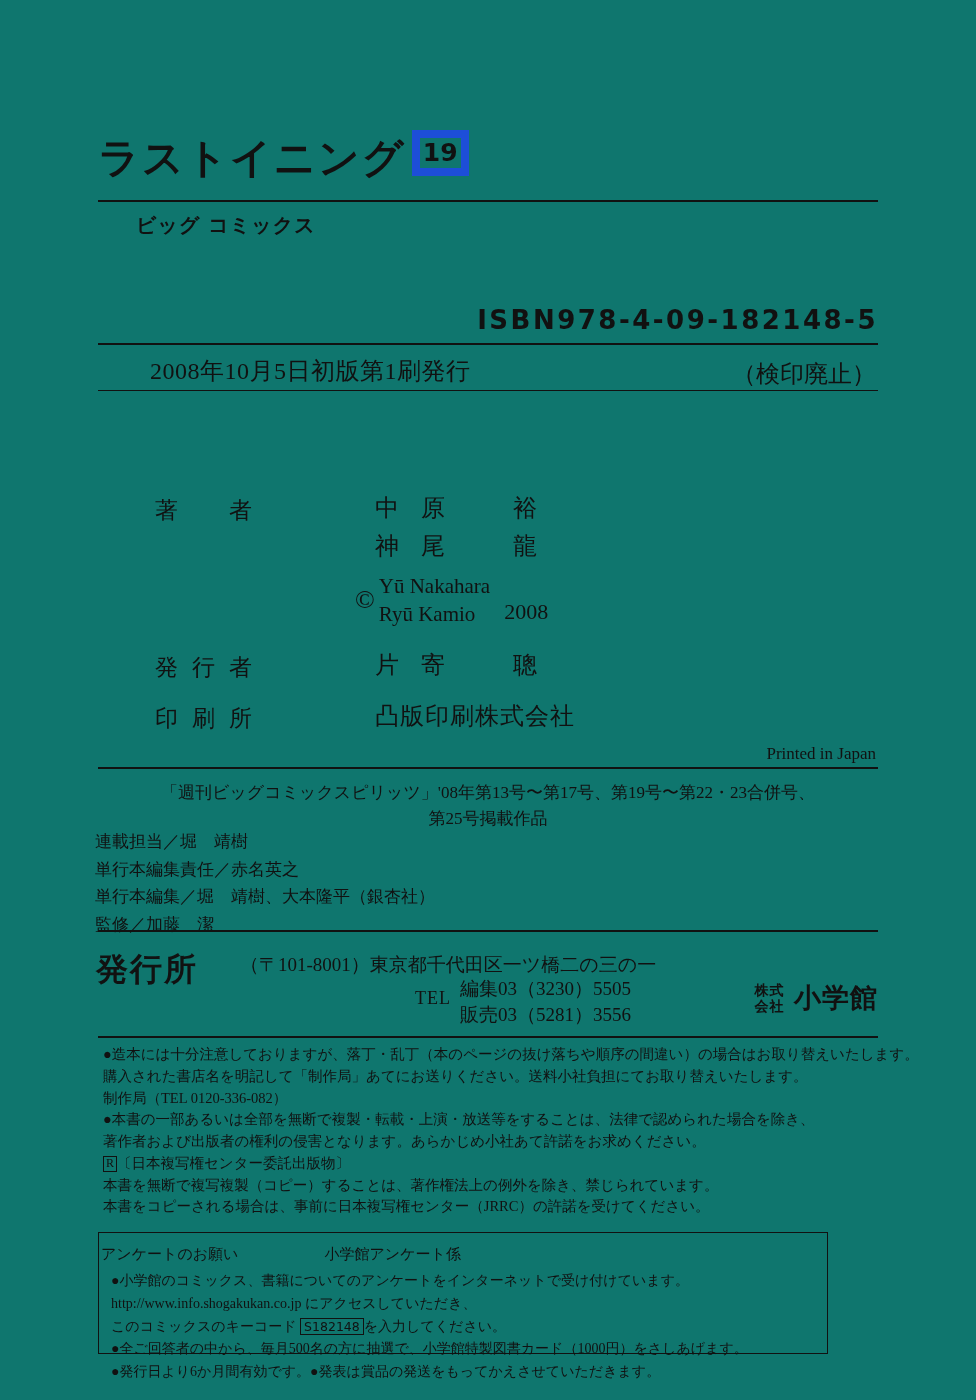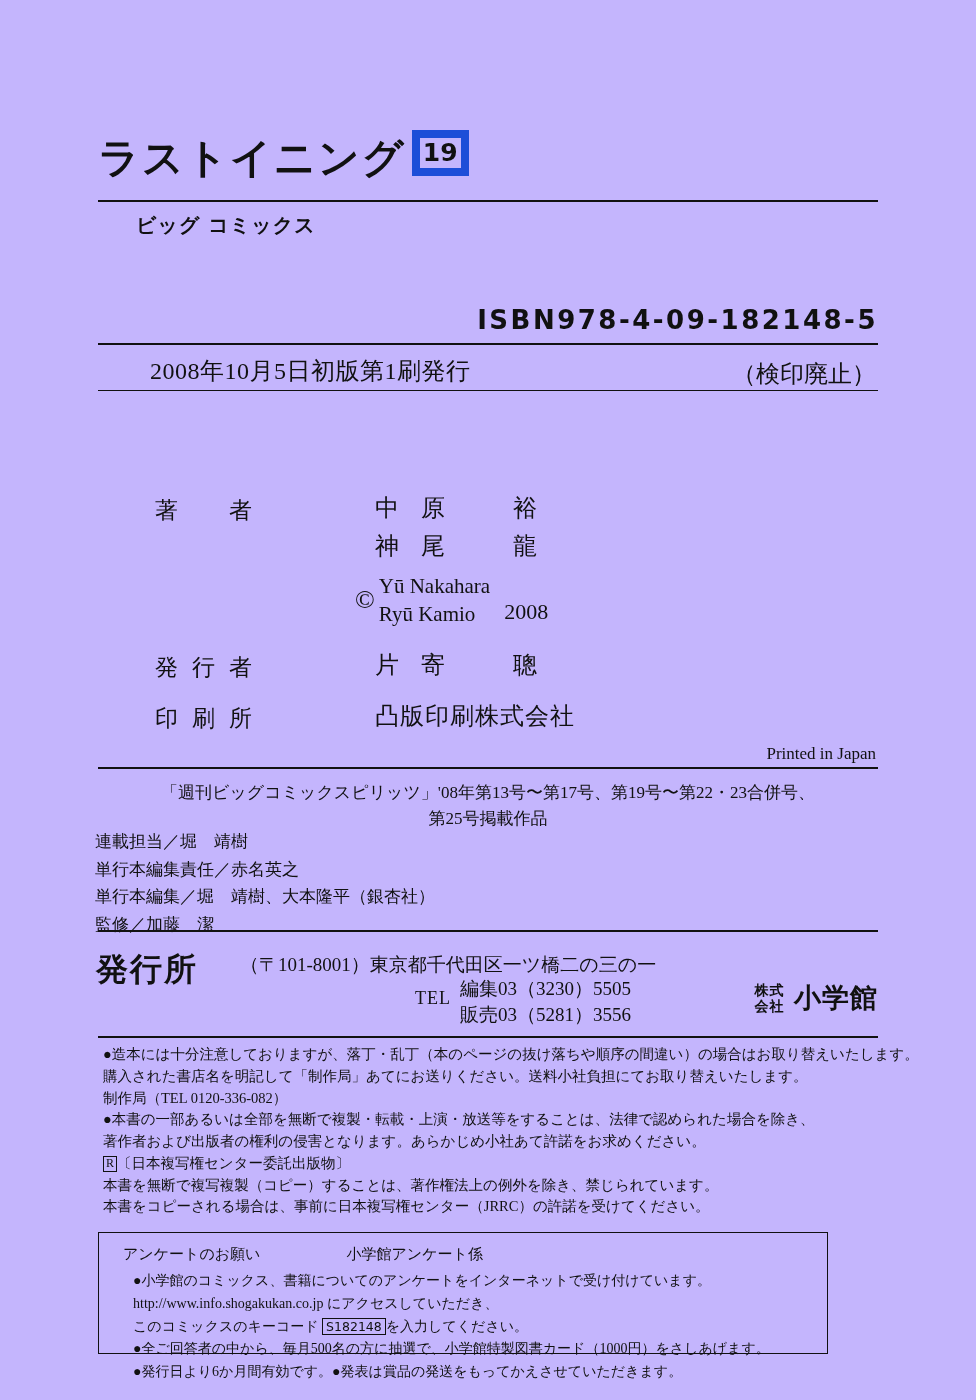--- a/index.html
+++ b/index.html
@@ -13,21 +13,21 @@
     font-family: "Liberation Serif", "DejaVu Serif", serif;
     color: #111111;
     position: relative;
     overflow: hidden;
   }
   .page {
     position: absolute;
     left: 0; top: 0;
     width: 976px;
     height: 1400px;
-    background: #c4b5fd;
+    background: #0f766e;
   }
 
   
   .title-row {
     position: absolute;
     left: 98px;
     top: 130px;
     width: 780px;
     display: flex;
     align-items: flex-end;
@@ -265,21 +265,21 @@
 
   
   .survey {
     position: absolute;
     left: 98px;
     top: 1232px;
     width: 730px;
     height: 122px;
     border: 1px solid #111;
     box-sizing: border-box;
-    padding: 9px 24px;
+    padding: 9px 2px;
     font-size: 14px;
     line-height: 1.62;
   }
   .survey-head {
     display: flex;
     gap: 86px;
     font-size: 15px;
     margin-bottom: 4px;
   }
   .survey div { white-space: nowrap; }

